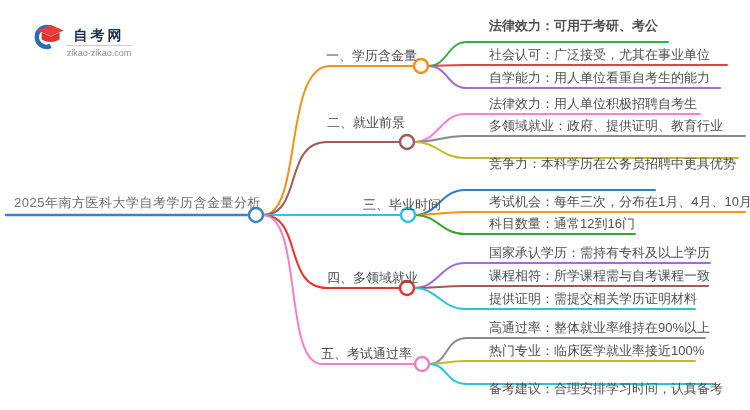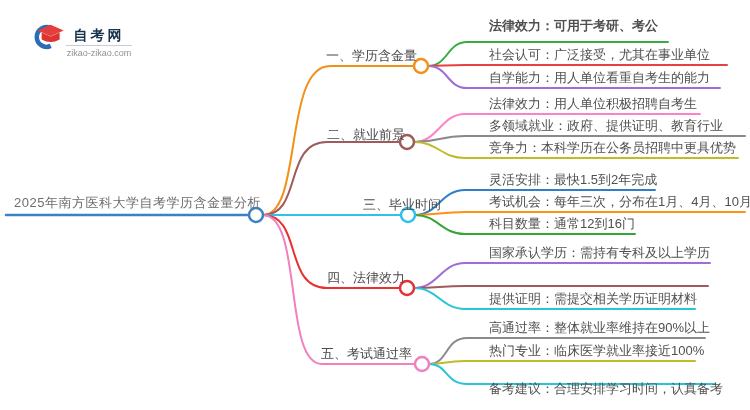--- a/index.html
+++ b/index.html
@@ -74,37 +74,37 @@
     <circle cx="421" cy="66" r="7" fill="#fff" stroke="#f39019" stroke-width="2.5"></circle>
     <circle cx="407" cy="142" r="7" fill="#fff" stroke="#9e5b5b" stroke-width="2.5"></circle>
     <circle cx="408" cy="215" r="7" fill="#fff" stroke="#30c0e8" stroke-width="2.5"></circle>
     <circle cx="407" cy="288" r="7" fill="#fff" stroke="#e83030" stroke-width="2.5"></circle>
     <circle cx="422" cy="364" r="7" fill="#fff" stroke="#f080c0" stroke-width="2.5"></circle>
   </svg>
 
   <div class="node root-label">2025年南方医科大学自考学历含金量分析</div>
 
   <div class="node branch-label" style="left:326px;top:47px;">一、学历含金量</div>
-  <div class="node branch-label" style="left:327px;top:126px;">二、就业前景</div>
+  <div class="node branch-label" style="left:327px;top:114px;">二、就业前景</div>
   <div class="node branch-label" style="left:327px;top:196px;margin-left:36px;">三、毕业时间</div>
-  <div class="node branch-label" style="left:327px;top:269px;">四、法律效力</div>
+  <div class="node branch-label" style="left:327px;top:269px;">四、多领域就业</div>
   <div class="node branch-label" style="left:321px;top:345px;">五、考试通过率</div>
 
   <div class="node leaf-label" style="top:17px;font-weight:bold;">法律效力：可用于考研、考公</div>
   <div class="node leaf-label" style="top:46px;">社会认可：广泛接受，尤其在事业单位</div>
   <div class="node leaf-label" style="top:69px;">自学能力：用人单位看重自考生的能力</div>
 
   <div class="node leaf-label" style="top:95px;">法律效力：用人单位积极招聘自考生</div>
   <div class="node leaf-label" style="top:117px;">多领域就业：政府、提供证明、教育行业</div>
-  <div class="node leaf-label" style="top:139px;text-align:right;">竞争力：本科学历在公务员招聘中更具优势</div>
+  <div class="node leaf-label" style="top:155px;text-align:right;">竞争力：本科学历在公务员招聘中更具优势</div>
 
-  <div class="node leaf-label" style="top:171px;">灵活安排：最快1.5到2年完成</div>
   <div class="node leaf-label" style="top:193px;">考试机会：每年三次，分布在1月、4月、10月</div>
   <div class="node leaf-label" style="top:215px;">科目数量：通常12到16门</div>
 
   <div class="node leaf-label" style="top:244px;">国家承认学历：需持有专科及以上学历</div>
+  <div class="node leaf-label" style="top:267px;">课程相符：所学课程需与自考课程一致</div>
   <div class="node leaf-label" style="top:290px;">提供证明：需提交相关学历证明材料</div>
 
   <div class="node leaf-label" style="top:319px;">高通过率：整体就业率维持在90%以上</div>
   <div class="node leaf-label" style="top:342px;">热门专业：临床医学就业率接近100%</div>
   <div class="node leaf-label" style="top:380px;">备考建议：合理安排学习时间，认真备考</div>
 
 </div>
 
 </body></html>

